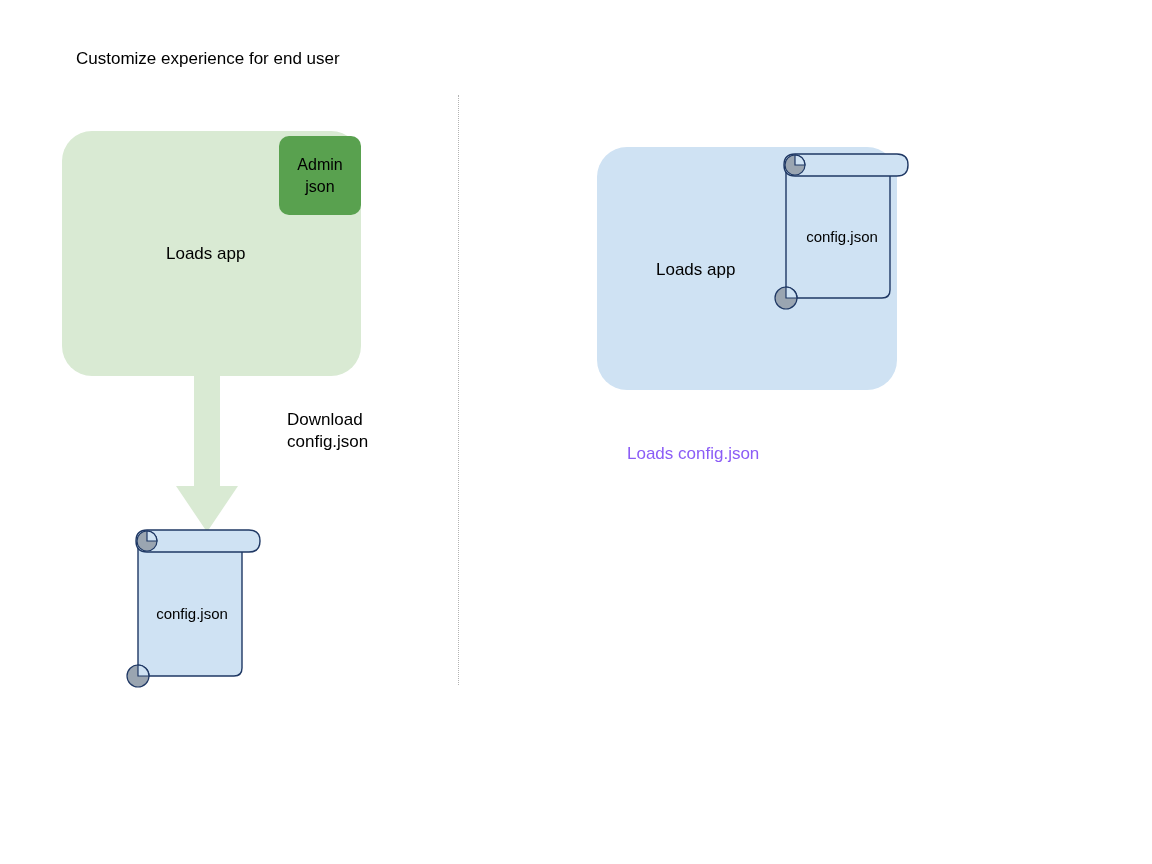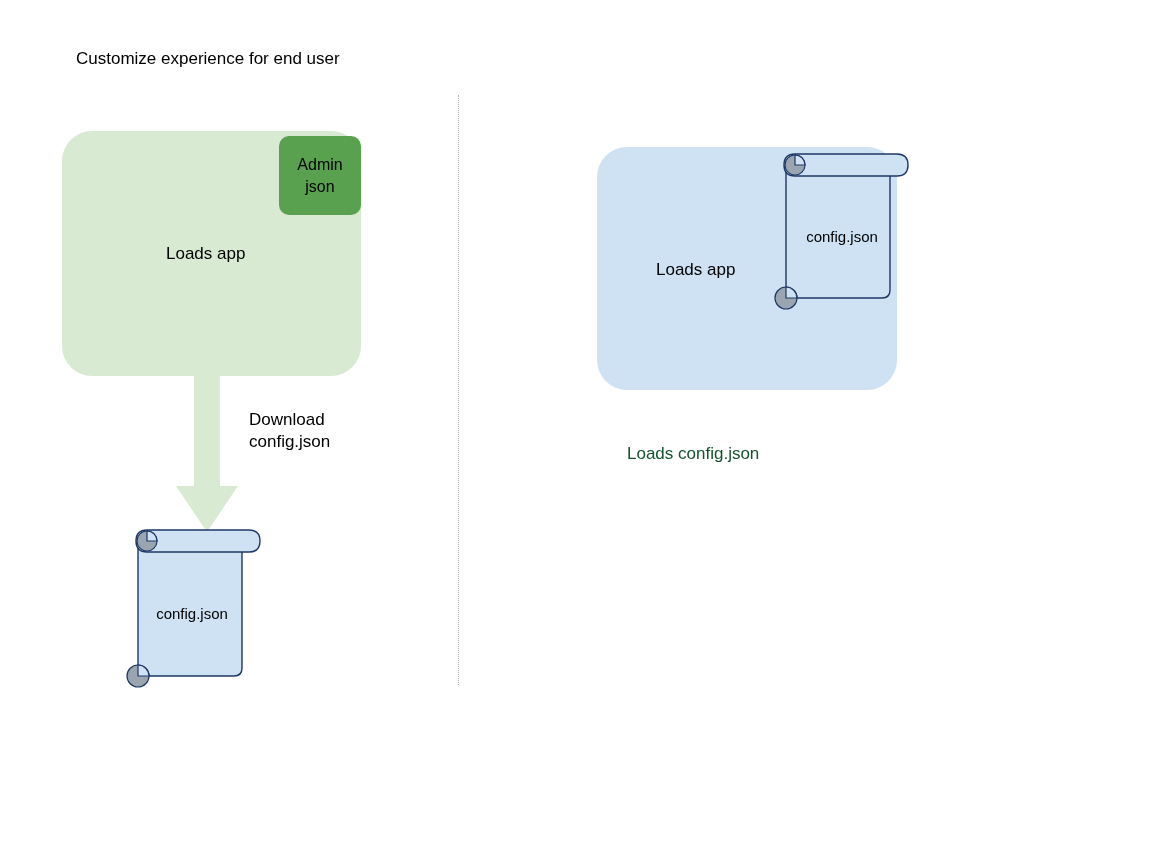--- a/index.html
+++ b/index.html
@@ -105,38 +105,39 @@
     top: 370px;
     width: 62px;
     height: 162px;
   }
   .arrow-label {
     position: absolute;
     font-size: 17px;
     line-height: 22px;
     color: #000000;
     white-space: nowrap;
+    margin-left: 38px;
   }
   #download-label { left: 249px; top: 409px; }
 
   
   .scroll-doc {
     position: absolute;
   }
   #scroll-left  { left: 118px; top: 528px; width: 148px; height: 162px; }
   #scroll-right { left: 766px; top: 152px; width: 148px; height: 160px; }
 
   
   #loads-caption {
     position: absolute;
     left: 627px;
     top: 444px;
     font-size: 17px;
     line-height: 20px;
-    color: #14532d;
+    color: #8b5cf6;
     white-space: nowrap;
   }
 </style>
 </head>
 <body>
 
 <div class="canvas">
 
   <div class="heading" id="heading-left">Customize experience for end user</div>
 

